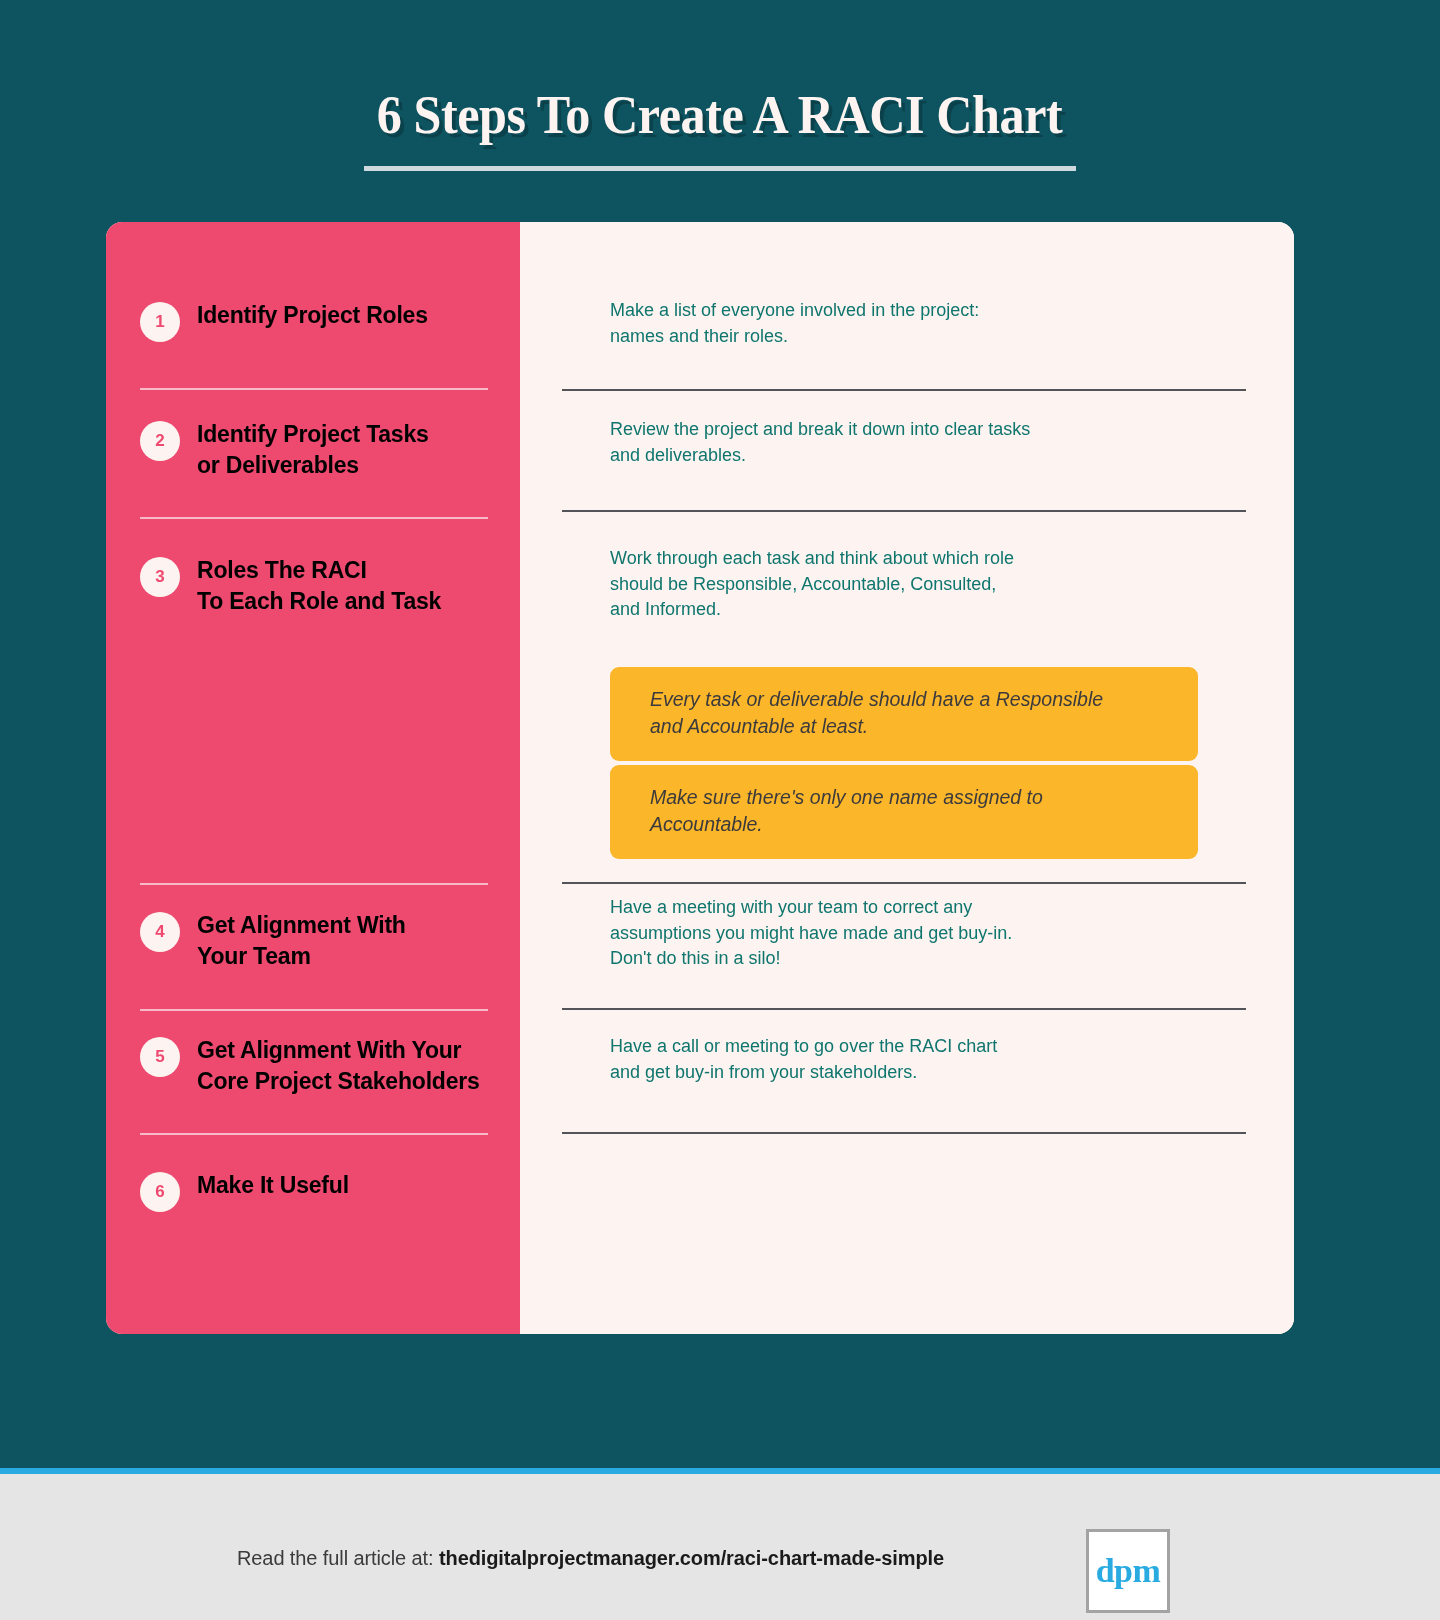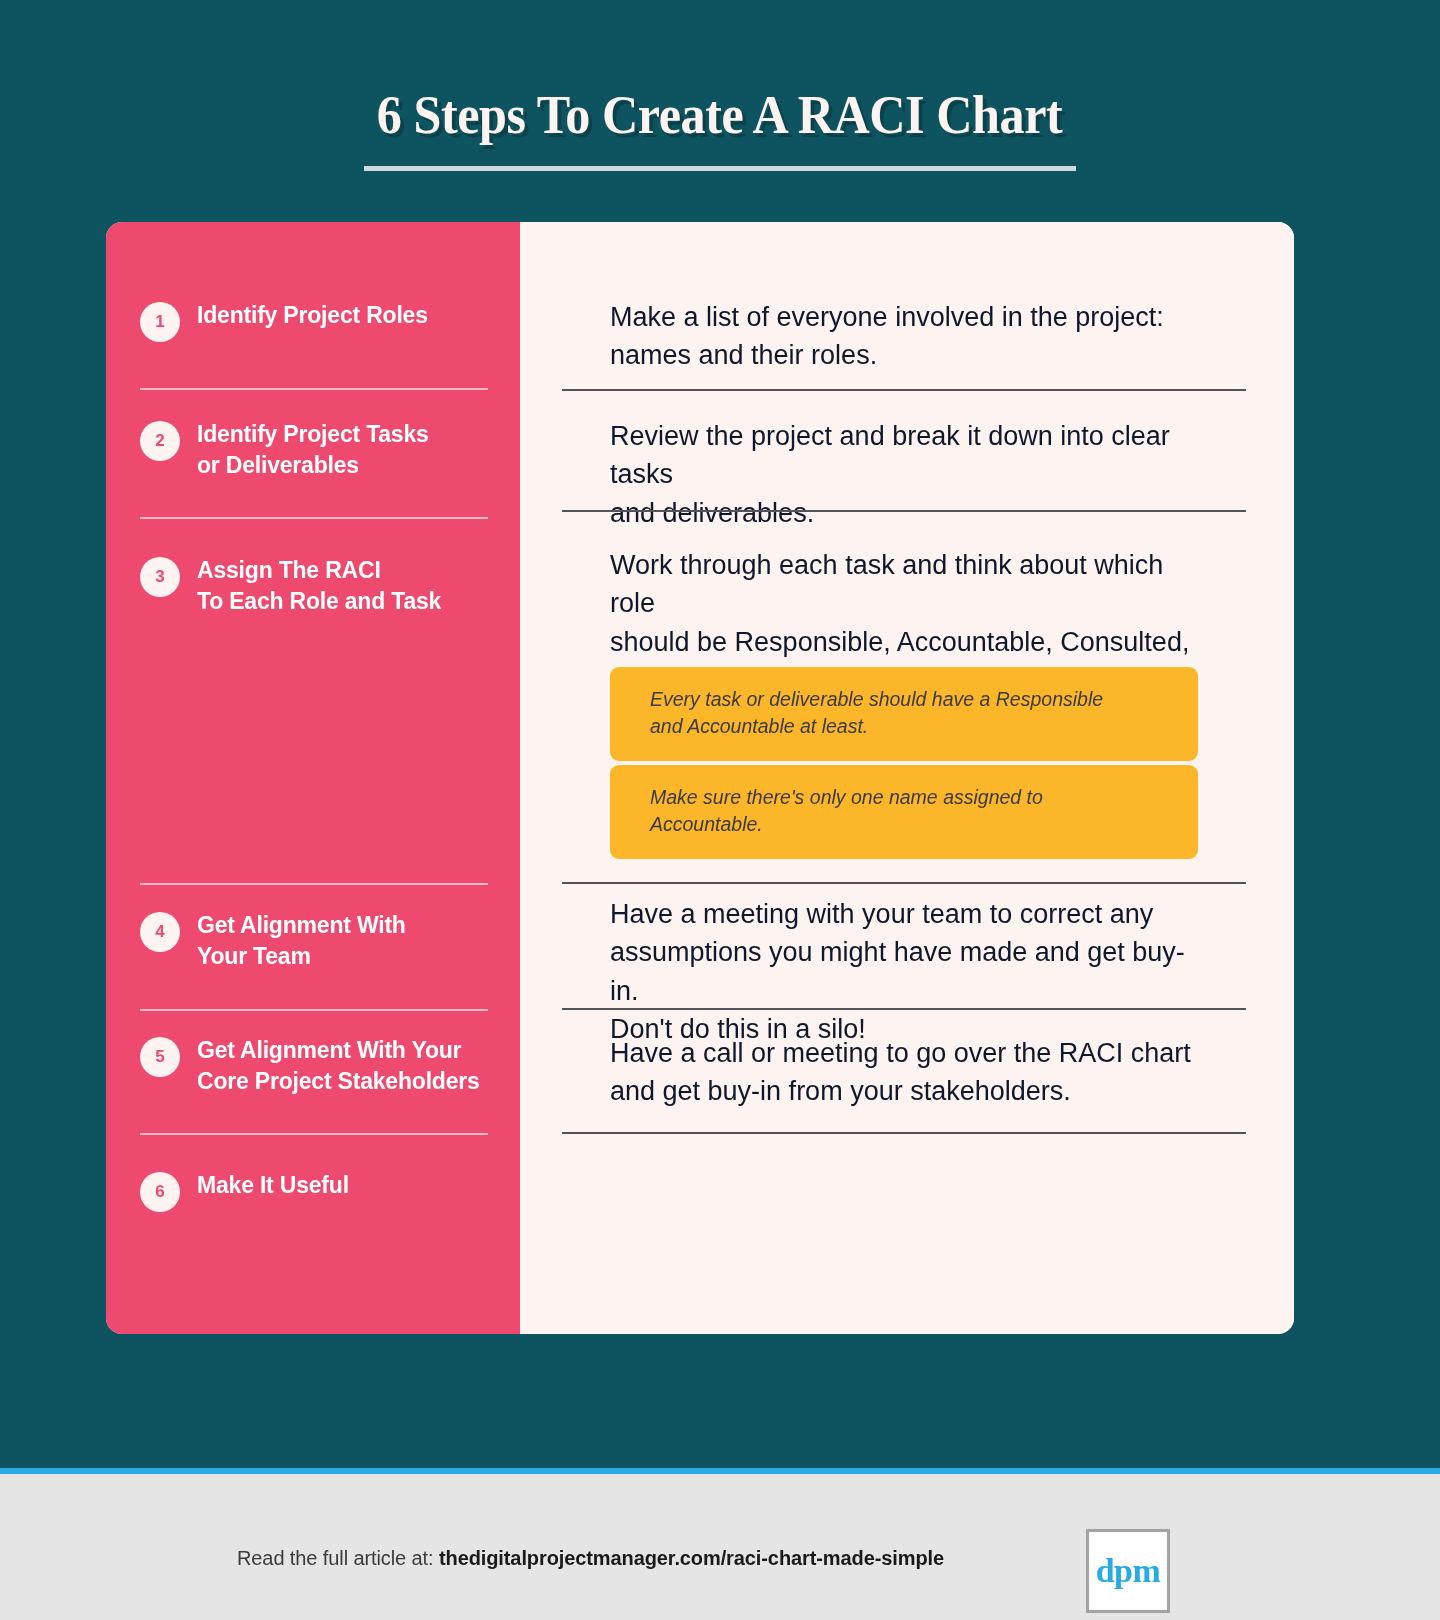--- a/index.html
+++ b/index.html
@@ -106,42 +106,42 @@
     background:#fdf3f0;
     color:#ee4a70;
     font-size:17px;
     font-weight:bold;
     display:flex;
     align-items:center;
     justify-content:center;
     margin-top:2px;
   }
   .step-label {
-    color:#ffffff;
+    color:#000000;
     font-size:23px;
     font-weight:bold;
     line-height:1.33;
     letter-spacing:-0.2px;
     white-space:pre-line;
   }
   .left-div {
     position:absolute;
     left:34px;
     width:348px;
     height:2px;
     background:rgba(255,255,255,0.62);
   }
 
   
   .body-block {
     position:absolute;
     left:90px;
     width:600px;
-    color:#0f172a;
-    font-size:27px;
+    color:#0f766e;
+    font-size:18px;
     line-height:1.42;
     white-space:pre-line;
   }
   .right-div {
     position:absolute;
     left:42px;
     width:684px;
     height:2px;
     background:#55535a;
   }
@@ -216,21 +216,21 @@
 
       <div class="step" style="top:197px;">
         <div class="step-num">2</div>
         <div class="step-label">Identify Project Tasks
 or Deliverables</div>
       </div>
       <div class="left-div" style="top:295px;"></div>
 
       <div class="step" style="top:333px;">
         <div class="step-num">3</div>
-        <div class="step-label">Assign The RACI
+        <div class="step-label">Roles The RACI
 To Each Role and Task</div>
       </div>
       <div class="left-div" style="top:661px;"></div>
 
       <div class="step" style="top:688px;">
         <div class="step-num">4</div>
         <div class="step-label">Get Alignment With
 Your Team</div>
       </div>
       <div class="left-div" style="top:787px;"></div>

